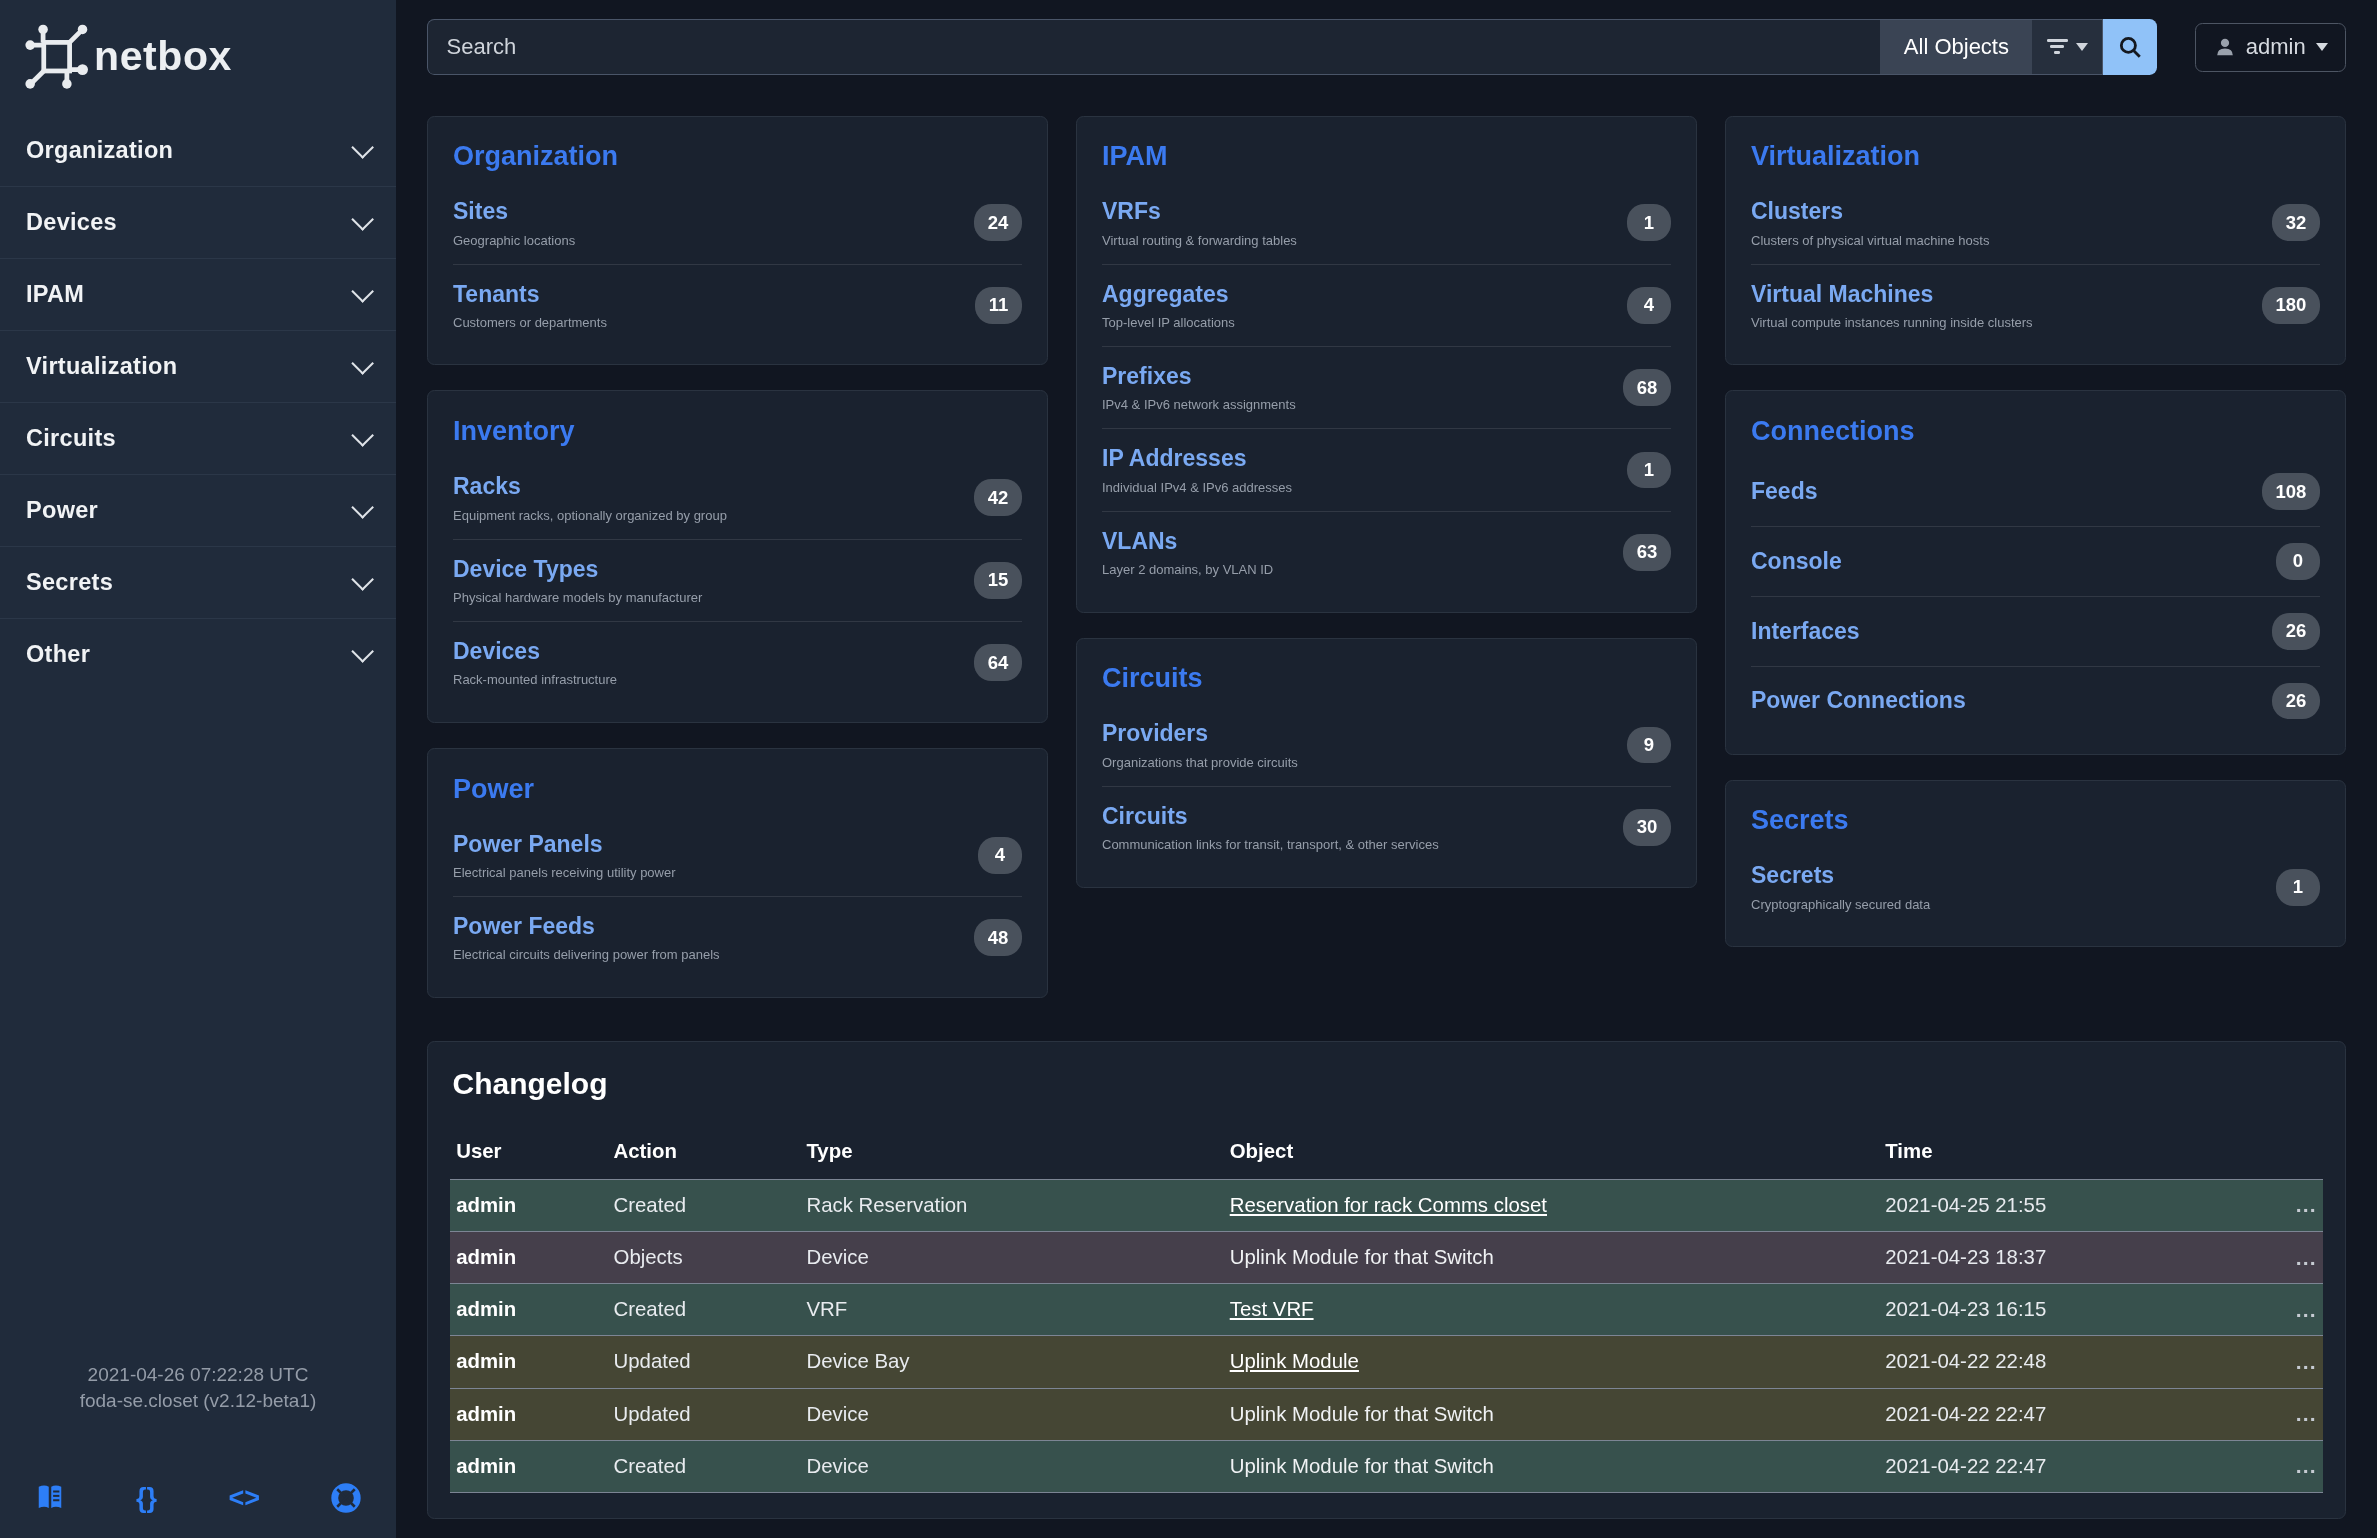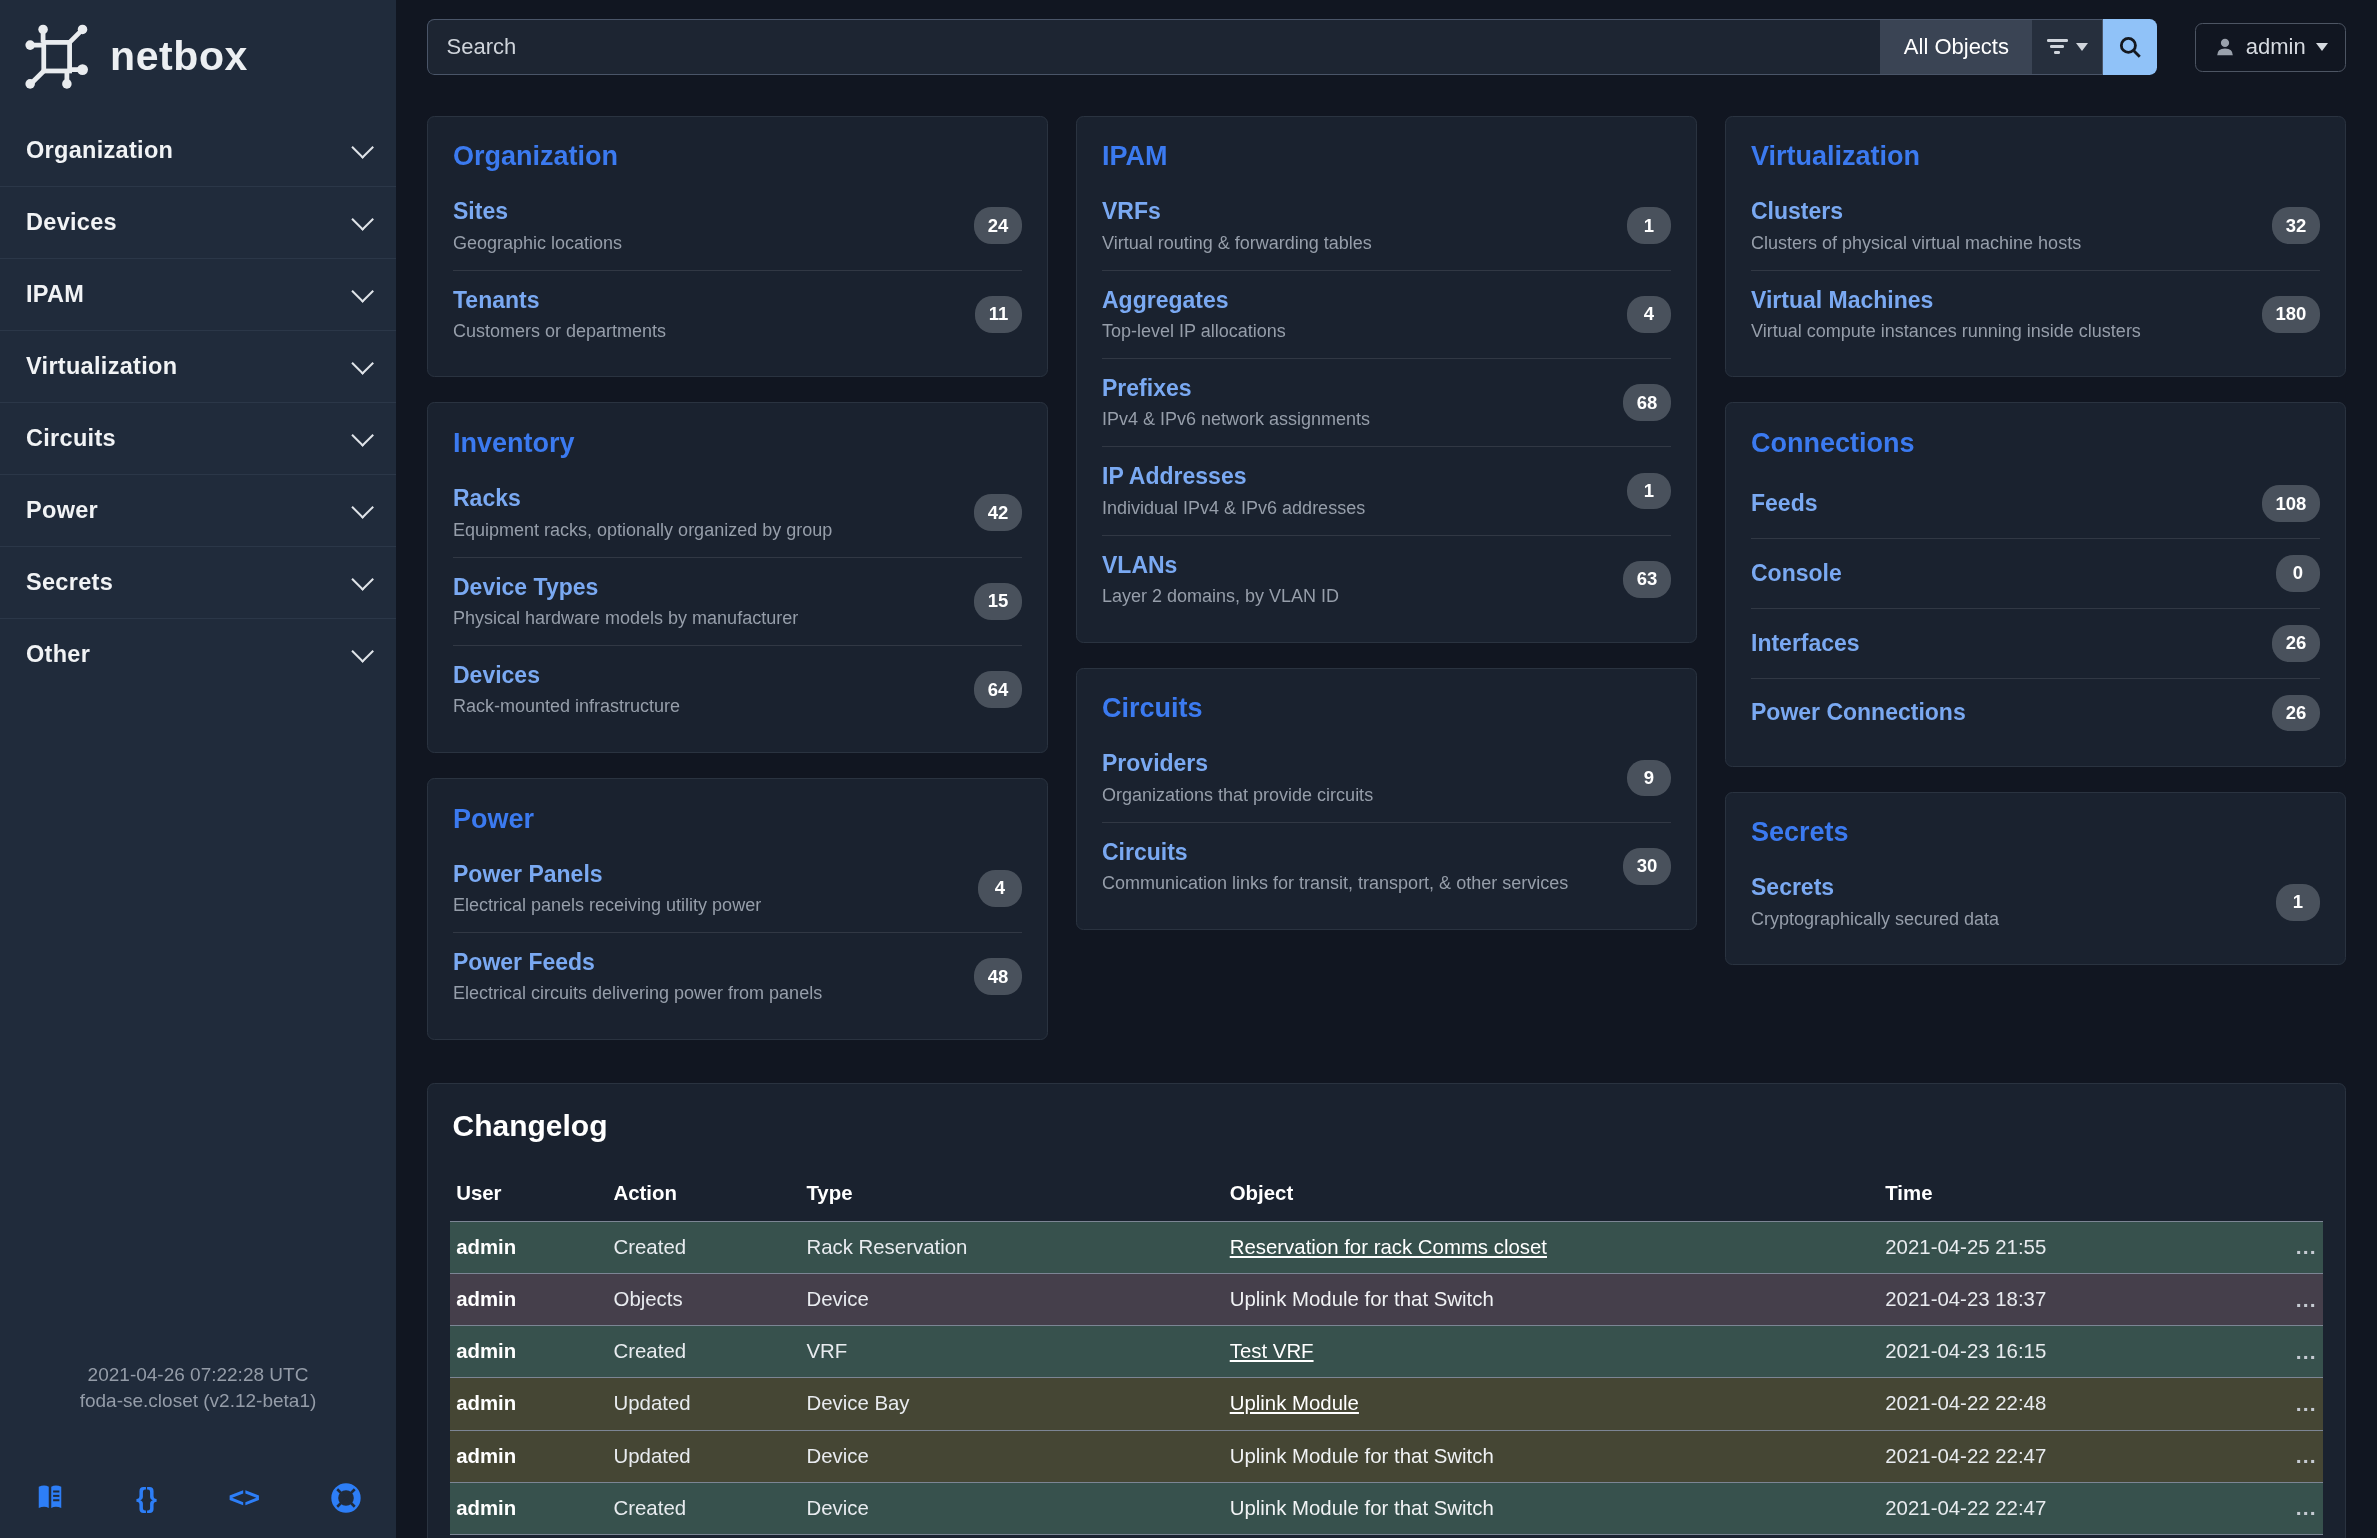--- a/index.html
+++ b/index.html
@@ -11,21 +11,21 @@
     display:flex;
   }
   
   .sidebar {
     width:396px; height:100%;
     background:#202b3b;
     position:relative;
     flex:0 0 396px;
   }
   .logo {
-    display:flex; align-items:center; gap:20px;
+    display:flex; align-items:center; gap:4px;
     padding:22px 18.5px 18.5px 22px;
     cursor:pointer;
   }
   .logo svg { width:68px; height:68px; }
   .logo-text { font-size:41px; font-weight:700; color:#eceff2; letter-spacing:0.6px; }
   .nav { margin-top:6.2px; }
   .nav-item {
     display:flex; align-items:center; justify-content:space-between;
     padding:22px 28px 22px 26px;
     border-top:1.2px solid #2b3748;
@@ -121,21 +121,21 @@
     padding:21px 25px 18.5px 25px;
   }
   .card-title { font-size:27px; font-weight:600; color:#3b7af0; padding:3.7px 0 10px 0; }
   .card-item {
     display:flex; justify-content:space-between; align-items:center;
     padding:16px 0;
     border-top:1.2px solid rgba(255,255,255,0.10);
   }
   .card-item:first-of-type { border-top:none; }
   .ci-label { font-size:23px; font-weight:600; color:#7aa9f2; cursor:pointer; text-decoration:none; display:inline-block; }
-  .ci-desc { font-size:18px; color:#969eaa; margin-top:7.4px; }
+  .ci-desc { font-size:13px; color:#969eaa; margin-top:7.4px; }
   .ci-desc:empty { display:none; }
   .badge {
     background:#49515c; color:#ffffff;
     font-size:18.5px; font-weight:700;
     border-radius:17.3px;
     padding:7.4px 13.6px; min-width:44px;
     text-align:center;
     cursor:pointer;
   }
 

